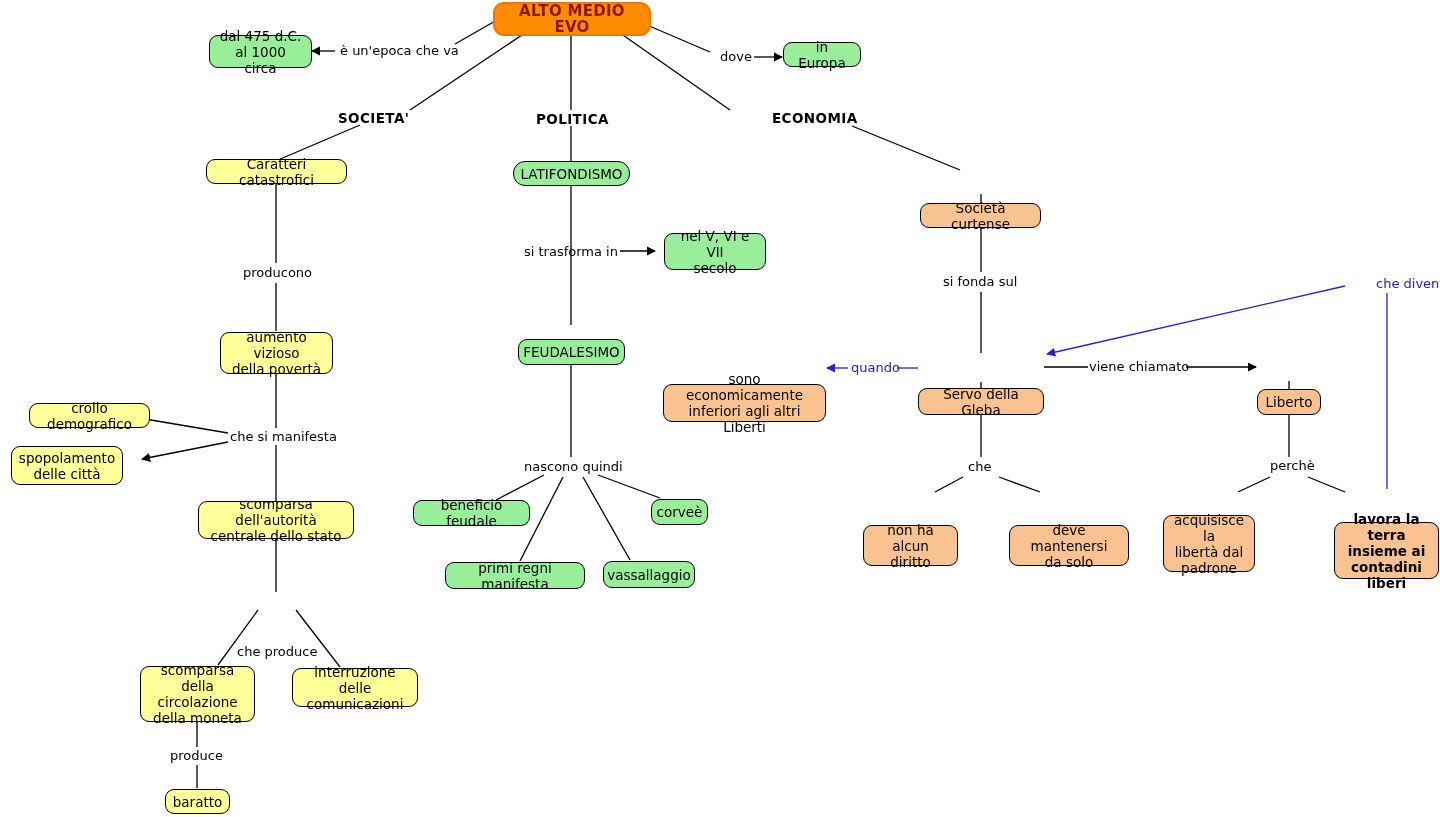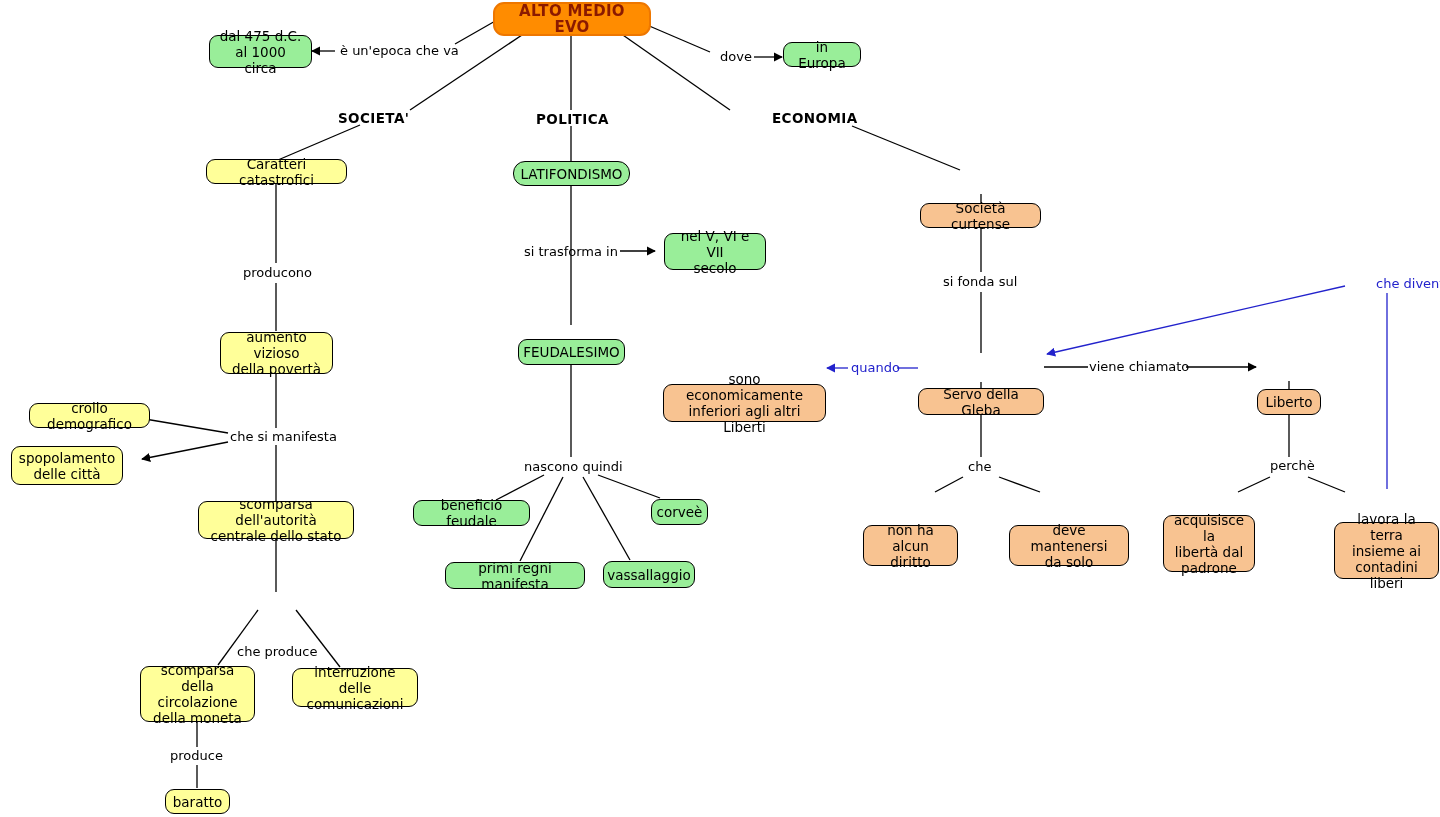--- a/index.html
+++ b/index.html
@@ -252,21 +252,21 @@
     <span>deve mantenersi
 da solo</span>
   </div>
 
   <div class="node n-orange" style="left:1163px; top:481px; width:92px; height:57px;">
     <span>acquisisce la
 libertà dal
 padrone</span>
   </div>
 
-  <div class="node n-orange" style="left:1334px; top:488px; width:105px; height:57px;">
+  <div class="node n-orange" style="left:1334px; top:488px; width:105px; height:57px;font-weight:bold;">
     <span>lavora la terra
 insieme ai
 contadini liberi</span>
   </div>
 
   <div class="node n-yellow" style="left:140px; top:666px; width:115px; height:56px;">
     <span>scomparsa della
 circolazione
 della moneta</span>
   </div>

